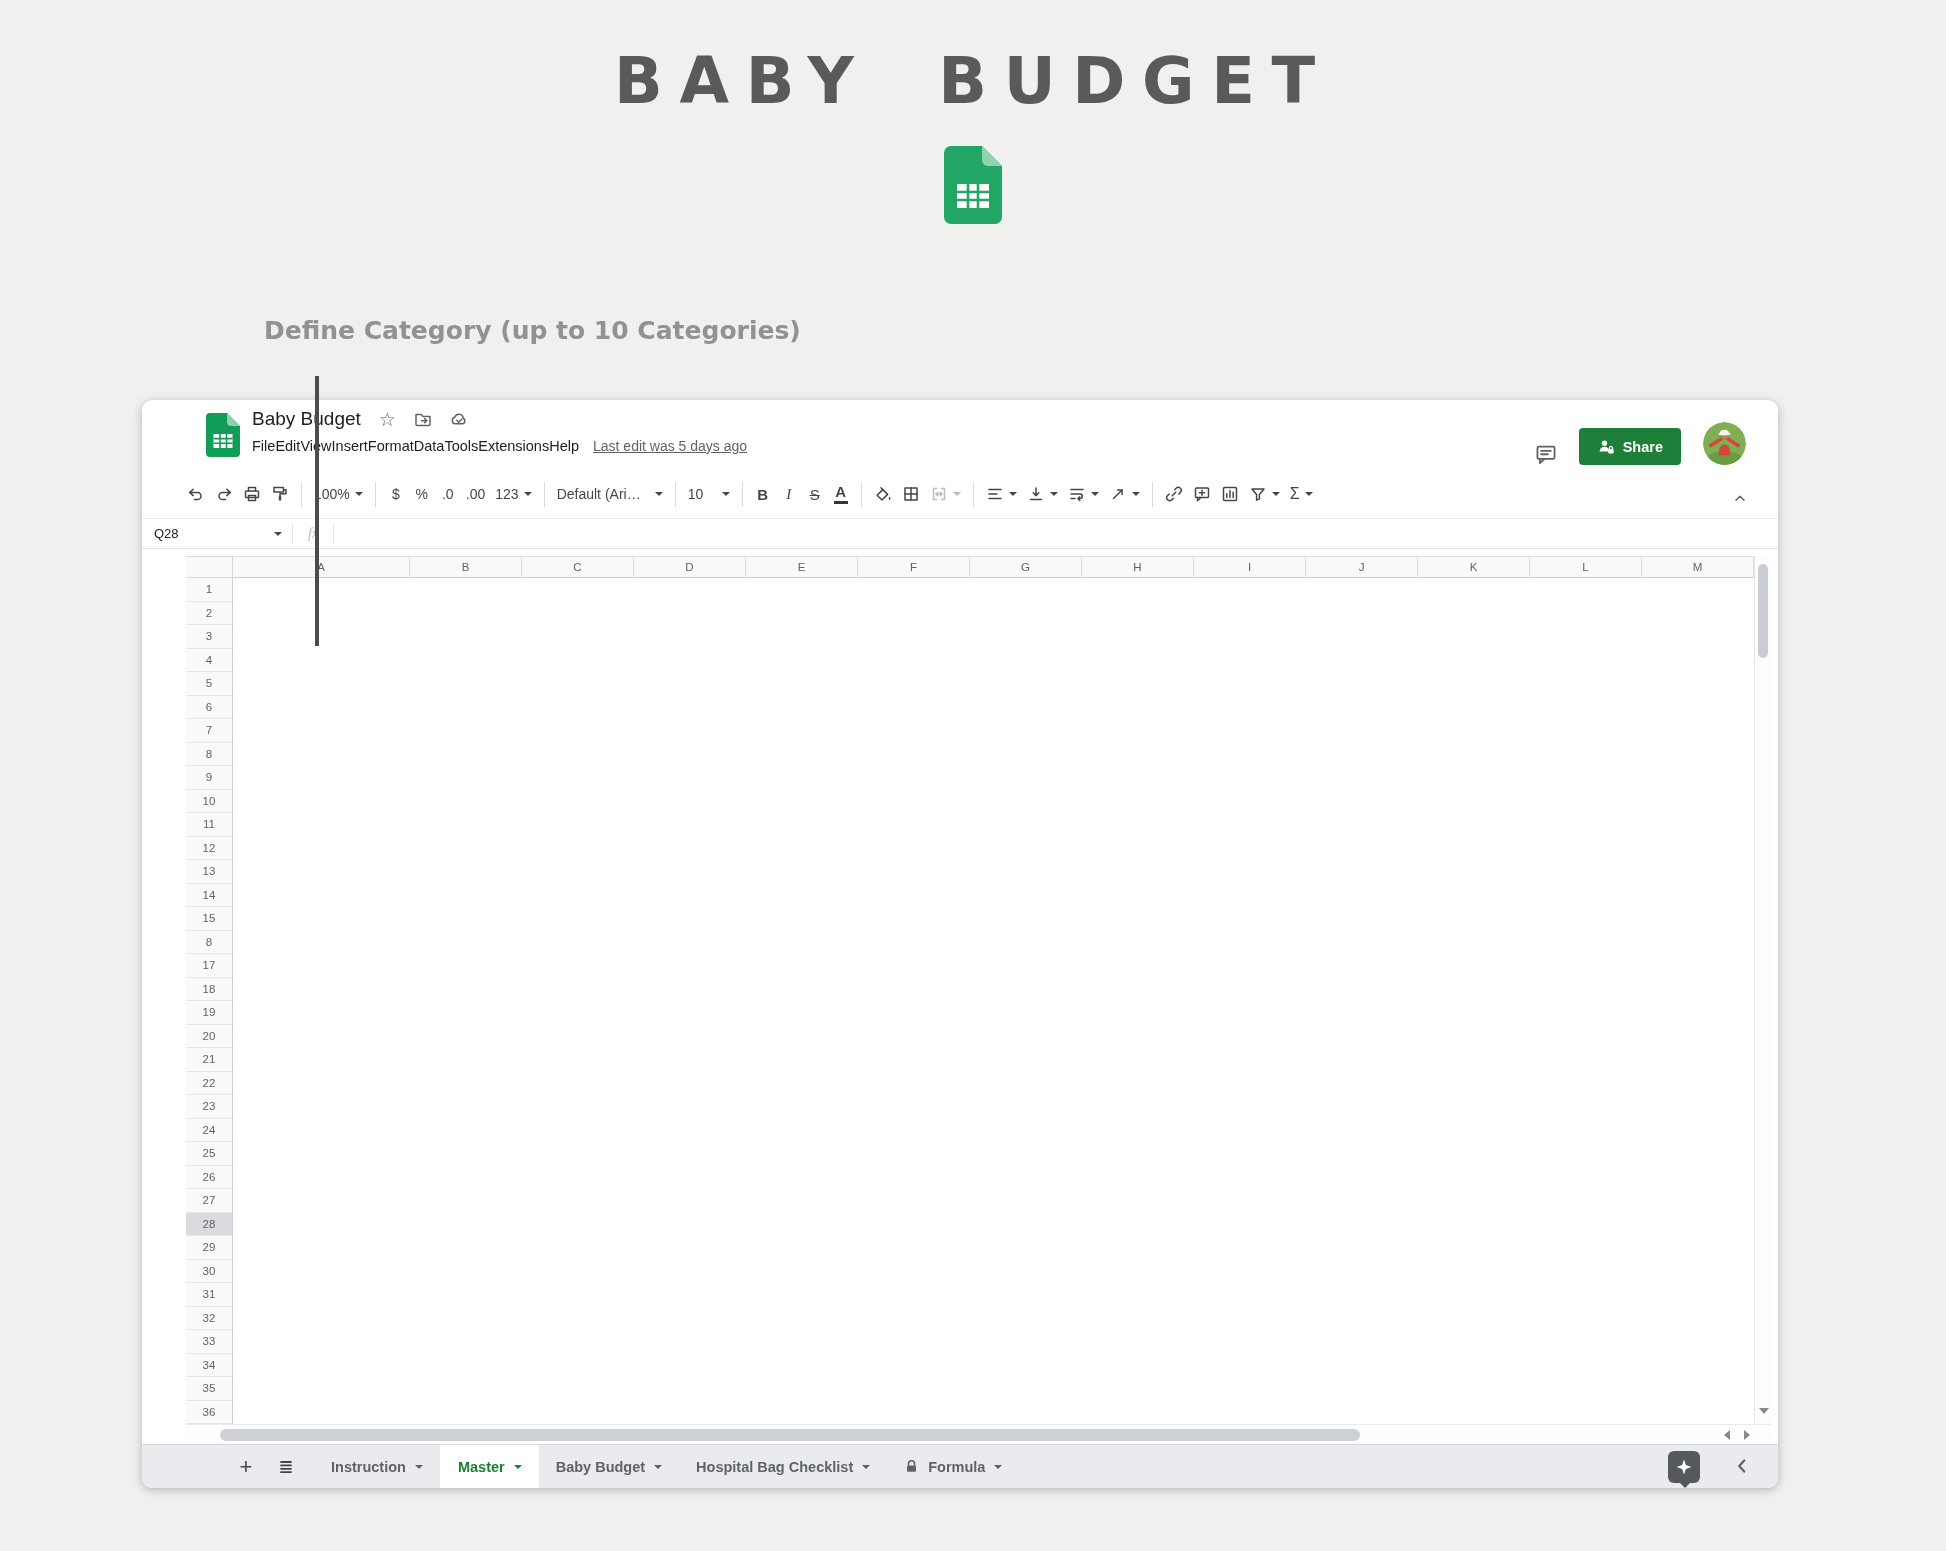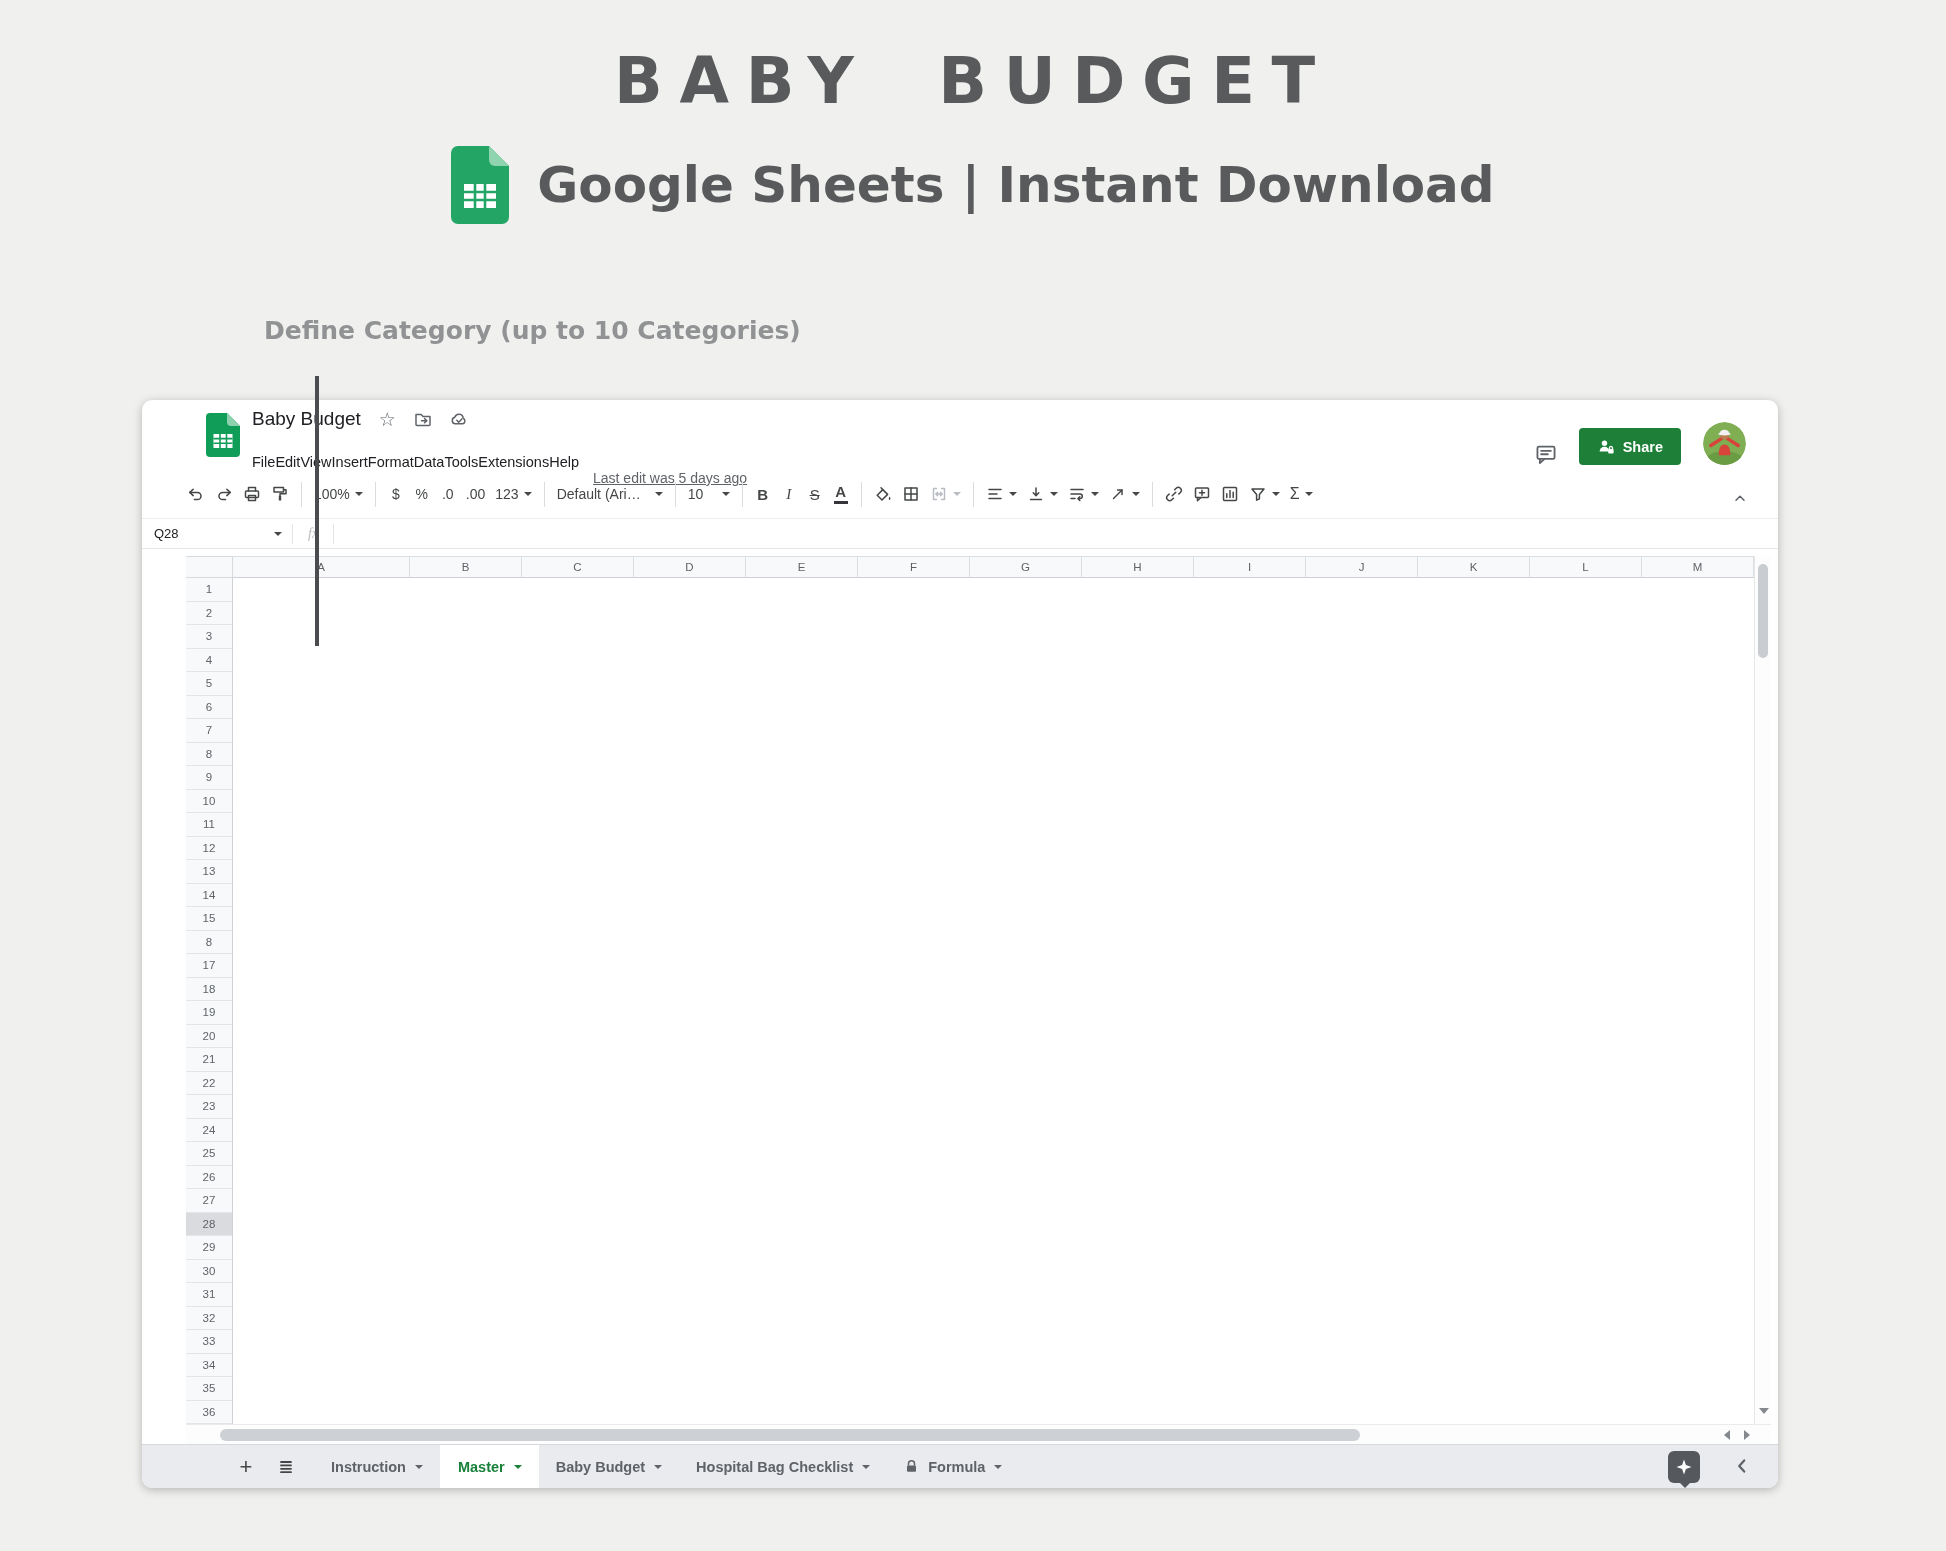--- a/index.html
+++ b/index.html
@@ -23,21 +23,21 @@
 
   
   .titlebar { position:absolute; top:0; left:0; right:0; height:70px; }
   .logo { position:absolute; left:64px; top:13px; }
   .doc-row1 { position:absolute; left:110px; top:8px; display:flex; align-items:center; gap:18px; }
   .doc-title { font-size:19px; color:#202124; }
   .star-ic { font-family:"DejaVu Sans",sans-serif; font-size:19px; color:#5f6368; line-height:1; }
   .menu-row { position:absolute; left:110px; top:38px; display:flex; align-items:center; 
     font-size:14.5px; color:#202124; }
   .menu-row .mi { cursor:default; }
-  .last-edit { margin-left:14px; color:#5f6368; text-decoration:underline; font-size:14px;margin-top:32px; }
+  .last-edit { margin-left:14px; color:#5f6368; text-decoration:underline; font-size:14px; }
   .tb-right { position:absolute; right:32px; top:22px; display:flex; align-items:flex-end; gap:22px; }
   .share-btn { display:flex; align-items:center; gap:8px; background:#1e8038; color:#fff;
     border:none; border-radius:4px; height:37px; padding:0 18px; font-size:14.5px; font-weight:bold; }
   .avatar { width:43px; height:43px; border-radius:50%; overflow:hidden; }
 
   
   .toolbar { position:absolute; top:70px; left:0; right:0; height:49px; display:flex;
     align-items:center; padding-left:40px; border-bottom:1px solid #eceef0; }
   .tb { height:28px; min-width:26px; display:flex; align-items:center; justify-content:center;
     gap:5px; padding:0 5px; border-radius:4px; }
@@ -122,21 +122,20 @@
 <body>
 
 <div class="hero-title">BABY BUDGET</div>
 <div class="hero-sub">
   <svg width="58" height="78" viewBox="0 0 58 78">
     <path d="M7 0 H38 L58 20 V71 a7 7 0 0 1 -7 7 H7 a7 7 0 0 1 -7 -7 V7 a7 7 0 0 1 7 -7 Z" fill="#23a566"></path>
     <path d="M38 0 L58 20 H44 a6 6 0 0 1 -6 -6 Z" fill="#8fd4ae"></path>
     <rect x="13" y="38" width="32" height="24" fill="#ffffff"></rect>
     <path d="M13 46 h32 M13 54 h32 M24 38 v24 M34 38 v24" stroke="#23a566" stroke-width="2.6"></path>
   </svg>
-  <span class="txt">Google Sheets | Instant Download</span>
 </div>
 <div class="annotation">Define Category (up to 10 Categories)</div>
 <div class="pointer-line"></div>
 
 <div class="window">
 
   <div class="titlebar">
     <svg class="logo" width="34" height="44" viewBox="0 0 34 44">
       <path d="M4 0 H21 L34 13 V40 a4 4 0 0 1 -4 4 H4 a4 4 0 0 1 -4 -4 V4 a4 4 0 0 1 4 -4 Z" fill="#0f9d58"></path>
       <path d="M21 0 L34 13 H25 a4 4 0 0 1 -4 -4 Z" fill="#8ed1ae"></path>

